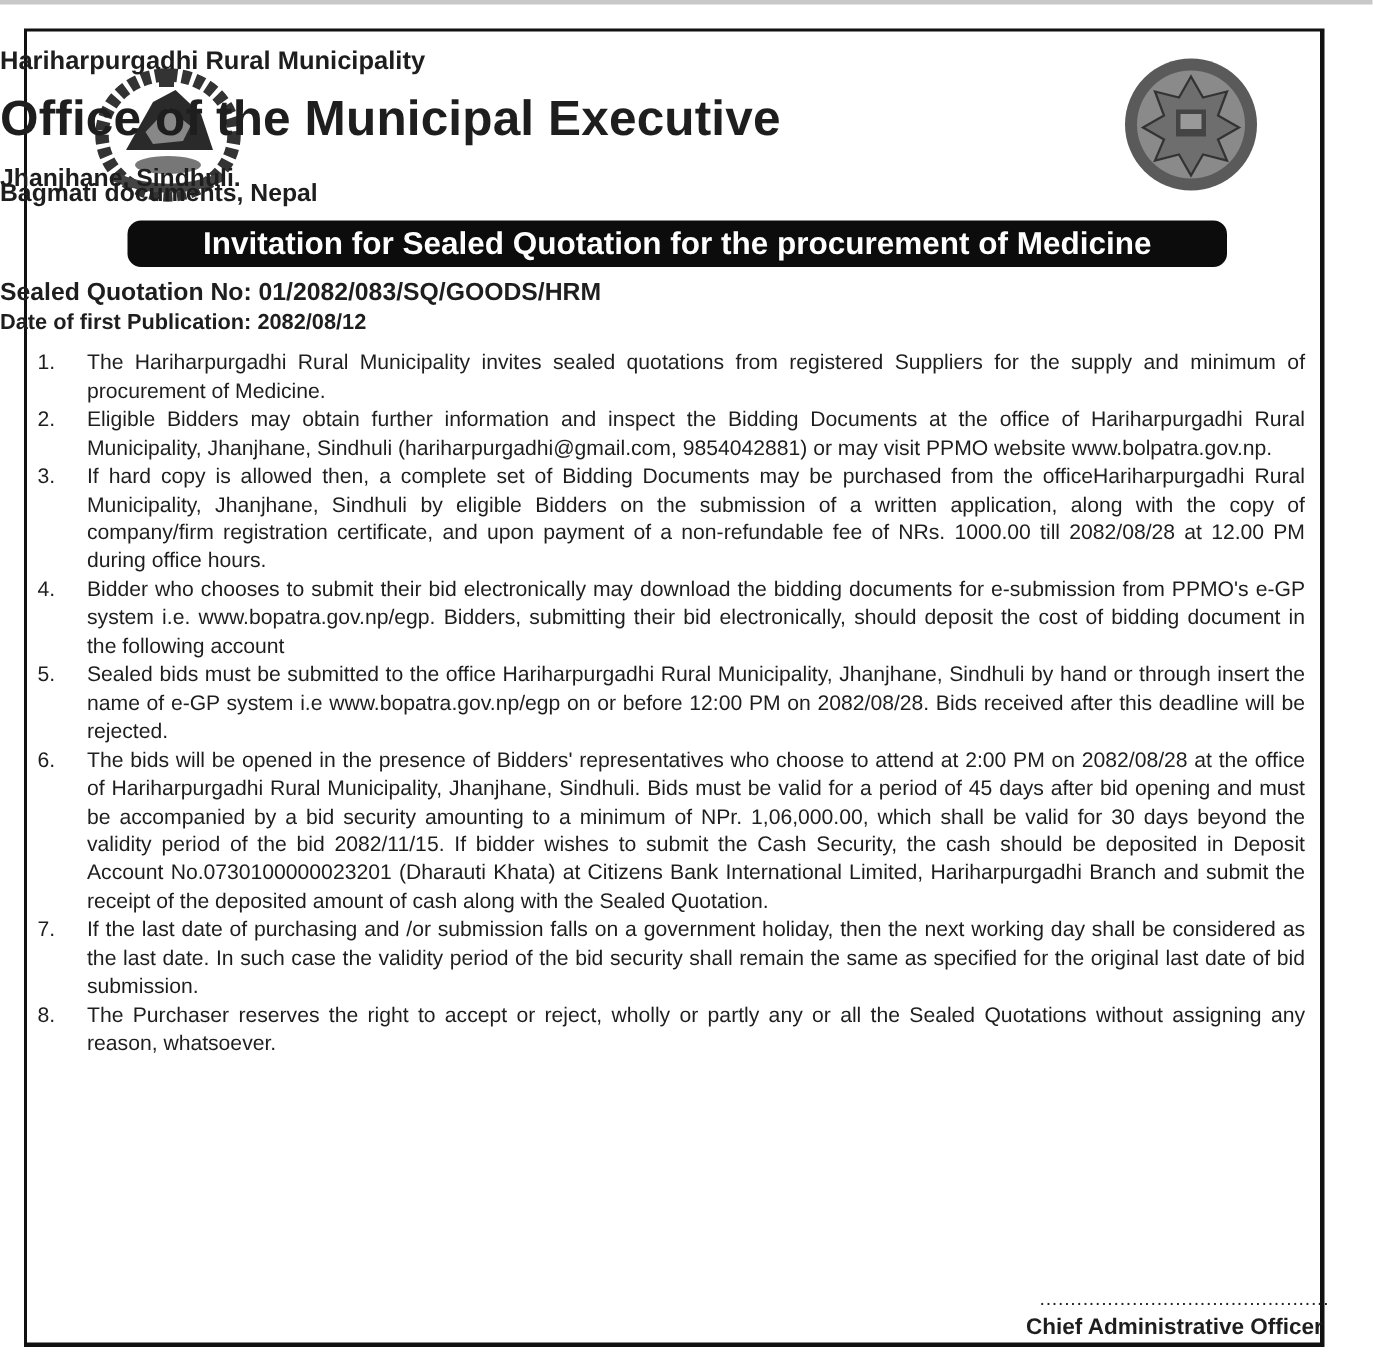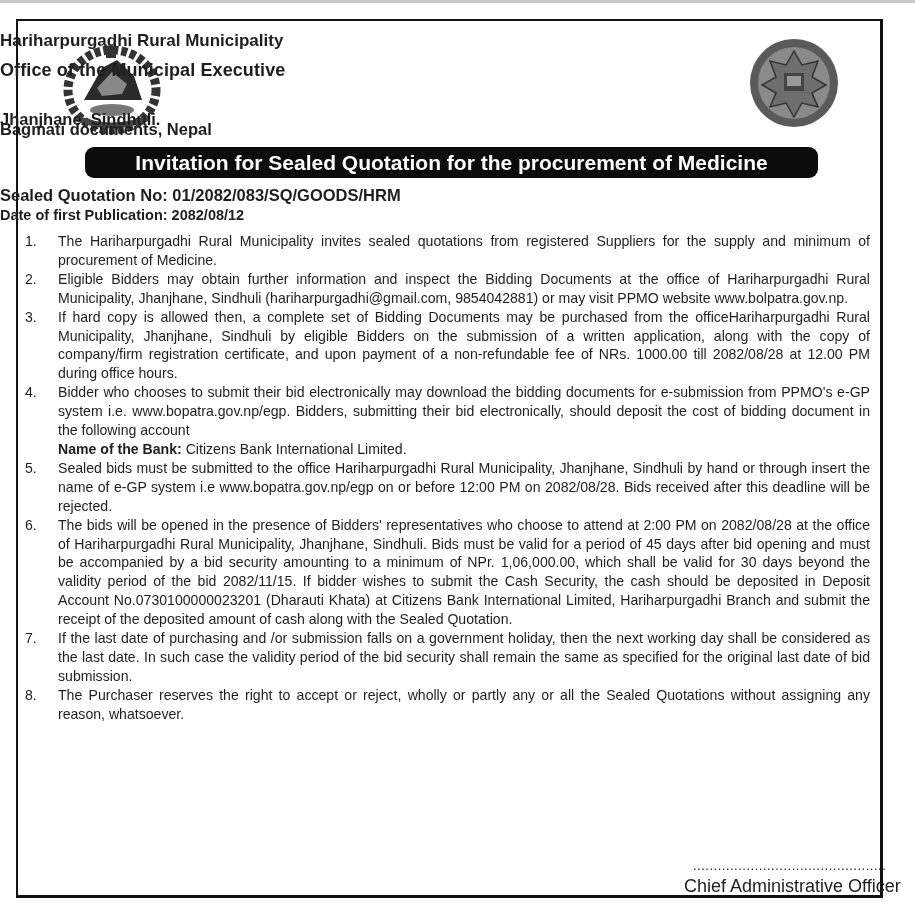--- a/index.html
+++ b/index.html
@@ -5,34 +5,34 @@
   html, body { margin:0; padding:0; background:#fff; }
   body { width:915px; height:910px; position:relative; overflow:hidden;
          font-family:"Liberation Sans", sans-serif; color:#1e1e1e; }
   .topbar { position:absolute; left:0; top:0; width:915px; height:3px; background:#c8c8c8; }
   .frame { position:absolute; left:16px; top:19px; width:867px; height:879px;
            border:2px solid #111; border-right-width:3px; border-bottom-width:3px; box-sizing:border-box; }
   .emblem-left { position:absolute; left:62px; top:38px; width:100px; height:98px; }
   .emblem-right { position:absolute; left:746px; top:37px; width:96px; height:92px; }
   .header { position:absolute; left:0; width:915px; text-align:left; font-weight:bold; }
   .h1 { top:31px; font-size:17px; }
-  .h2 { top:60px; font-size:18px; letter-spacing:0.1px; }
+  .h2 { top:60px; font-size:33px; letter-spacing:0.1px; }
   .h3 { top:110px; font-size:16.5px; }
   .h4 { top:120px; font-size:16.5px; }
   .banner { position:absolute; left:85px; top:147px; width:733px; height:31px; background:#0c0c0c;
             border-radius:9px; color:#fff; font-weight:bold; font-size:21px; line-height:31px; text-align:center; }
   .sub1 { top:186px; font-size:16.5px; }
   .sub2 { top:207px; font-size:14.5px; }
   .items { position:absolute; left:25px; top:232px; width:845px; font-size:14.1px; line-height:18.9px; }
   .item { display:flex; }
   .num { width:33px; flex:none; }
   .txt { flex:1; text-align:justify; }
   .acct b { font-weight:bold; }
   .dots { position:absolute; left:693px; top:858px; font-size:13px; letter-spacing:0.5px; color:#222; }
-  .sig { position:absolute; left:684px; top:876px; font-size:18px; font-weight:normal; }
+  .sig { position:absolute; left:684px; top:876px; font-size:15px; font-weight:bold; }
 </style>
 </head>
 <body>
 
 <div class="topbar"></div>
 <div class="frame"></div>
 
 <svg class="emblem-left" viewBox="0 0 100 98">
   <ellipse cx="50" cy="52" rx="44" ry="40" fill="none" stroke="#333" stroke-width="9" stroke-dasharray="6 3"></ellipse>
   <polygon points="22,62 40,30 55,22 72,38 80,62" fill="#2a2a2a"></polygon>
@@ -69,21 +69,20 @@
     <span class="txt">Eligible Bidders may obtain further information and inspect the Bidding Documents at the office of Hariharpurgadhi Rural Municipality, Jhanjhane, Sindhuli (hariharpurgadhi@gmail.com, 9854042881) or may visit PPMO website www.bolpatra.gov.np.</span>
   </div>
   <div class="item">
     <span class="num">3.</span>
     <span class="txt">If hard copy is allowed then, a complete set of Bidding Documents may be purchased from the officeHariharpurgadhi Rural Municipality, Jhanjhane, Sindhuli by eligible Bidders on the submission of a written application, along with the copy of company/firm registration certificate, and upon payment of a non-refundable fee of NRs. 1000.00 till 2082/08/28 at 12.00 PM during office hours.</span>
   </div>
   <div class="item">
     <span class="num">4.</span>
     <div class="txt">
       <div>Bidder who chooses to submit their bid electronically may download the bidding documents for e-submission from PPMO's e-GP system i.e. www.bopatra.gov.np/egp. Bidders, submitting their bid electronically, should deposit the cost of bidding document in the following account</div>
-      <div class="acct"><b>Name of the Bank:</b><span> Citizens Bank International Limited.</span></div>
     </div>
   </div>
   <div class="item">
     <span class="num">5.</span>
     <span class="txt">Sealed bids must be submitted to the office Hariharpurgadhi Rural Municipality, Jhanjhane, Sindhuli by hand or through insert the name of e-GP system i.e www.bopatra.gov.np/egp on or before 12:00 PM on 2082/08/28. Bids received after this deadline will be rejected.</span>
   </div>
   <div class="item">
     <span class="num">6.</span>
     <span class="txt">The bids will be opened in the presence of Bidders' representatives who choose to attend at 2:00 PM on 2082/08/28 at the office of Hariharpurgadhi Rural Municipality, Jhanjhane, Sindhuli. Bids must be valid for a period of 45 days after bid opening and must be accompanied by a bid security amounting to a minimum of NPr. 1,06,000.00, which shall be valid for 30 days beyond the validity period of the bid 2082/11/15. If bidder wishes to submit the Cash Security, the cash should be deposited in Deposit Account No.0730100000023201 (Dharauti Khata) at Citizens Bank International Limited, Hariharpurgadhi Branch and submit the receipt of the deposited amount of cash along with the Sealed Quotation.</span>
   </div>

